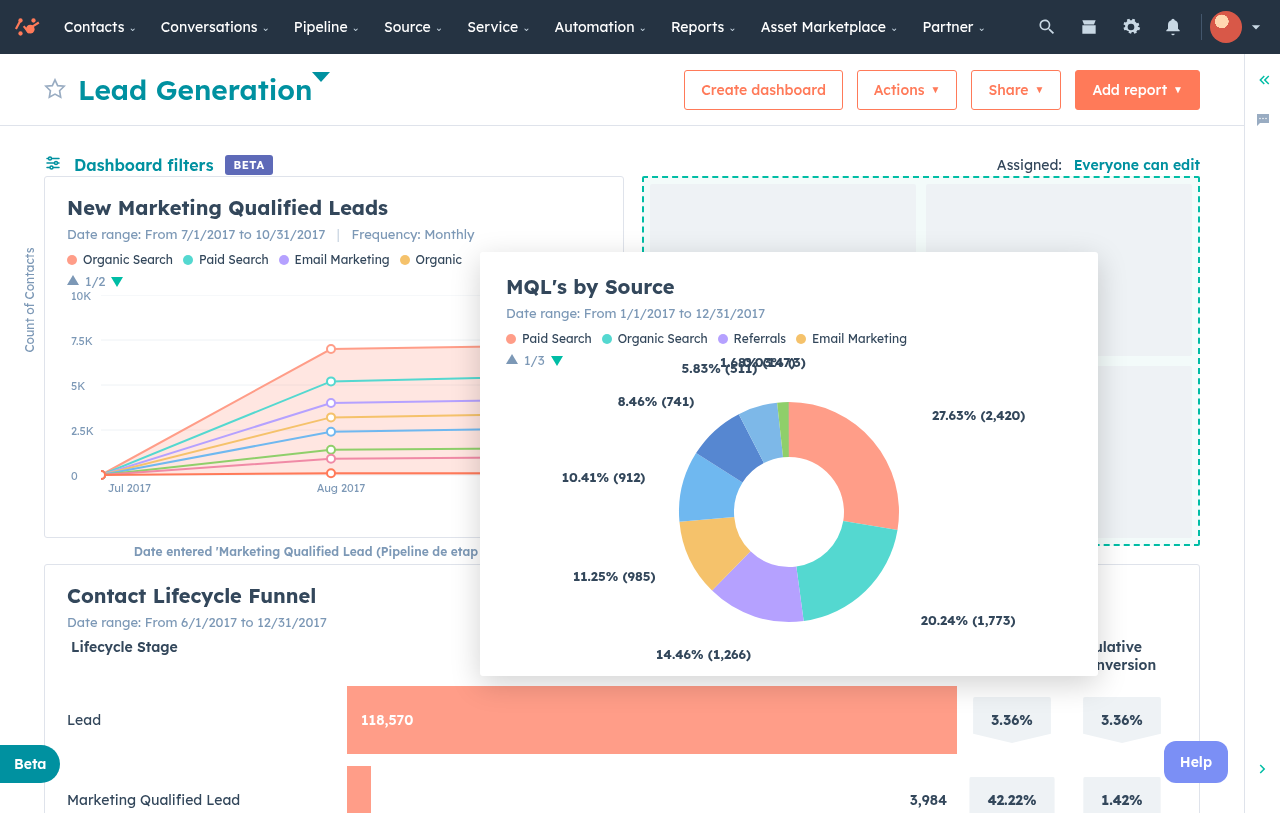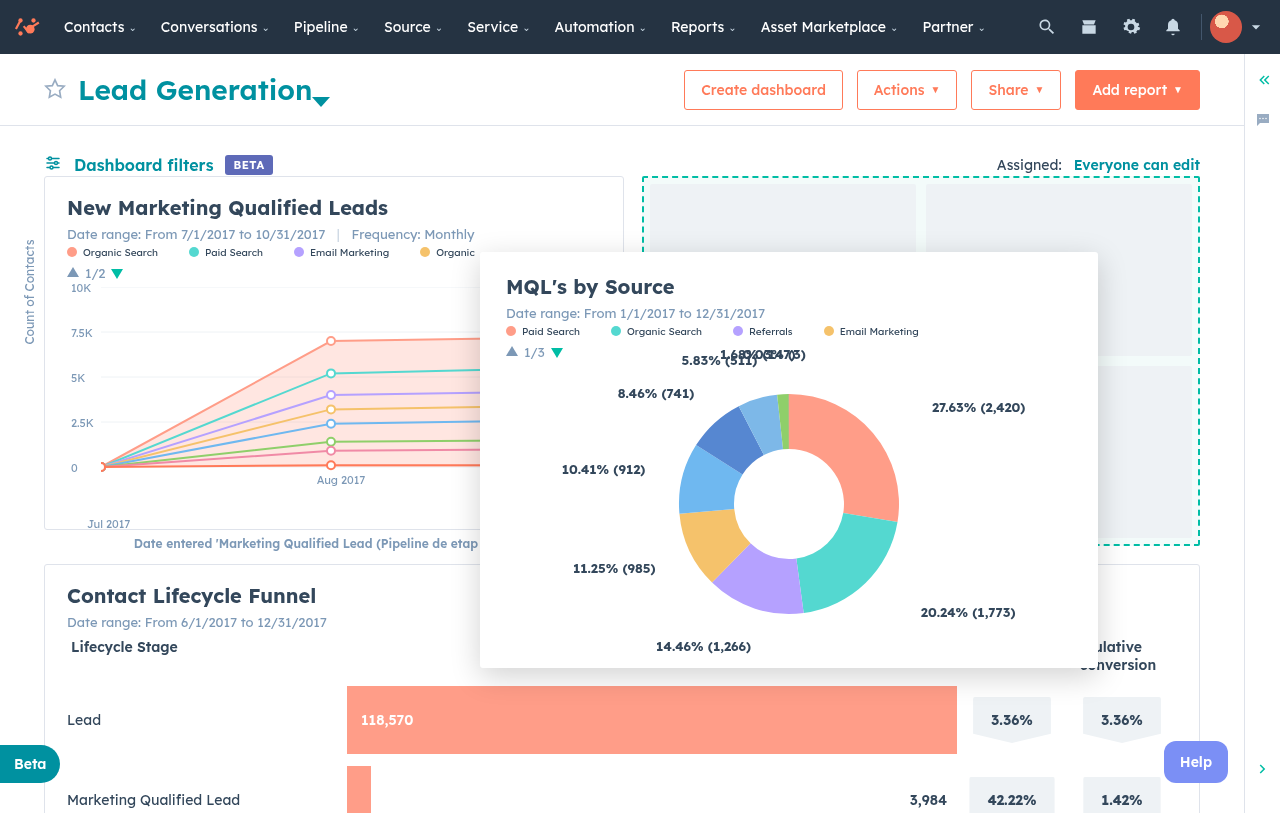--- a/index.html
+++ b/index.html
@@ -29,21 +29,21 @@
   
   .rail{position:absolute;right:0;top:54px;bottom:0;width:36px;border-left:1px solid var(--border);background:var(--white);display:flex;flex-direction:column;align-items:center;gap:12px;padding-top:12px}
   .rail-btn{width:28px;height:28px;display:flex;align-items:center;justify-content:center;cursor:pointer}
   .rail-btn svg{width:18px;height:18px;fill:var(--teal)}
   .rail-spacer{flex:1}
 
   
   .page-head{height:72px;border-bottom:1px solid var(--border);display:flex;align-items:center;padding:0 44px 0 44px;margin-right:36px}
   .star{width:24px;height:24px;margin-right:10px}
   .star svg{width:22px;height:22px;fill:none;stroke:#99acc2;stroke-width:1.8}
-  .title-select{display:flex;align-items:flex-end;}
+  .title-select{display:flex;align-items:flex-start;}
   .page-title{font-size:28px;font-weight:600;color:var(--teal-d)}
   .chev{width:0;height:0;border-left:9px solid transparent;border-right:9px solid transparent;border-top:10px solid var(--teal-d);cursor:pointer}
   .head-spacer{flex:1}
   .btn{height:40px;padding:0 16px;border-radius:3px;border:1px solid var(--orange);background:#fff;color:var(--orange);display:flex;align-items:center;gap:6px;cursor:pointer;font-weight:500}
   .btn.primary{background:var(--orange);color:#fff}
   .btn-row{display:flex;gap:14px}
   .btn .caret{font-size:10px}
 
   
   .content{padding:28px 44px 0;margin-right:36px;position:relative;background:var(--white)}
@@ -54,21 +54,21 @@
   .filters-spacer{flex:1}
   .assigned-label{color:var(--ink)}
   .assigned-val{color:var(--teal-d);font-weight:600;cursor:pointer}
 
   
   .cards{display:flex;gap:18px;align-items:flex-start}
   .card{background:#fff;border:1px solid var(--border);border-radius:3px;padding:18px 22px 22px;flex:0 0 560px}
   .card-title{font-size:20px;font-weight:700;margin-bottom:6px}
   .sub{color:var(--muted);font-size:13px}
   .sub-sep{color:#cbd6e2;margin:0 8px}
-  .legend{display:flex;gap:31px;margin:4px 0 6px;font-size:10px;color:var(--ink)}
+  .legend{display:flex;gap:10px;margin:10px 0 6px;font-size:12px;color:var(--ink)}
   .dot{width:10px;height:10px;border-radius:50%;display:inline-block;margin-right:6px;vertical-align:-1px}
   .pager{display:flex;align-items:center;gap:6px;color:var(--muted);font-size:13px}
   .pager svg{width:12px;height:12px}
 
   
   .chart-area{position:relative;height:220px;margin-top:6px}
   .ylab{position:absolute;left:-30px;top:50%;transform:rotate(-90deg) translate(50%,-100%);transform-origin:left top;font-size:12px;color:var(--muted);white-space:nowrap}
   .xlab{position:absolute;left:0;right:0;bottom:-44px;text-align:center;font-size:12px;color:var(--muted);font-weight:600}
   .tick{position:absolute;font-size:11px;color:var(--muted)}
 
@@ -315,21 +315,21 @@
             <circle cx="460" cy="178.2" r="4" fill="#fff" stroke="#ff7a59" stroke-width="2"></circle>
           </svg>
         <div id="yticks">
             <div class="tick" style="left: 4px; top: 174px;">0</div>
             <div class="tick" style="left: 4px; top: 129px;">2.5K</div>
             <div class="tick" style="left: 4px; top: 84px;">5K</div>
             <div class="tick" style="left: 4px; top: 39px;">7.5K</div>
             <div class="tick" style="left: 4px; top: -6px;">10K</div>
           </div>
         <div id="xticks">
-            <div class="tick" style="left: 20px; top: 186px; width: 80px; text-align: left; margin-top: 44px;">Jul 2017</div>
+            <div class="tick" style="left: 4px; top: 186px; width: 80px; text-align: right;">Jul 2017</div>
             <div class="tick" style="left: 234px; top: 186px; width: 80px; text-align: center;">Aug 2017</div>
             <div class="tick" style="left: 464px; top: 186px; width: 80px; text-align: center;">Sep 2017</div>
           </div>
         <div class="xlab">Date entered 'Marketing Qualified Lead (Pipeline de etap de vida)'</div>
       </div>
     </div>
 
     <div class="drop">
       <div class="slot"></div>
       <div class="slot"></div>

